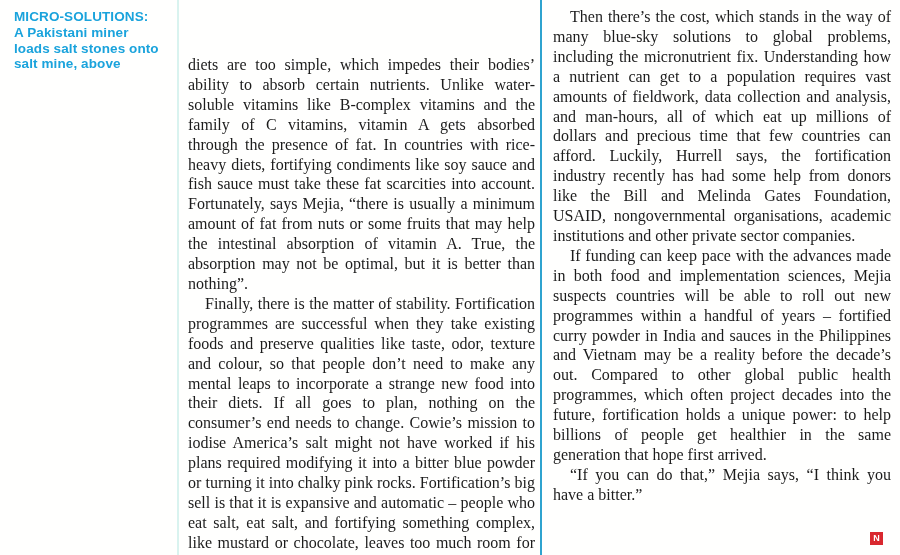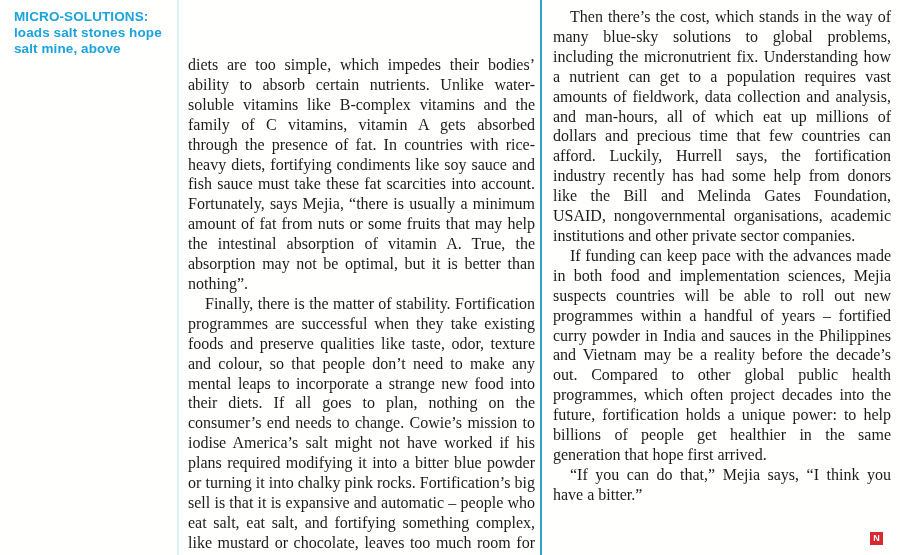--- a/index.html
+++ b/index.html
@@ -41,21 +41,22 @@
               display:flex;align-items:center;justify-content:center;line-height:1;}
 </style>
 </head>
 <body>
 
 <div class="page">
 
   <div class="caption-col">
     <div class="caption">
       <div>MICRO-SOLUTIONS:</div>
-      <div>loads salt stones hope</div>
+      <div>A Pakistani miner</div>
+      <div>loads salt stones onto</div>
       <div>salt mine, above</div>
     </div>
   </div>
 
   <div class="divider light"></div>
 
   <div class="col col-mid">
     <p>diets are too simple, which impedes their bodies’ ability to absorb certain nutrients. Unlike water-soluble vitamins like B-complex vitamins and the family of C vitamins, vitamin A gets absorbed through the presence of fat. In countries with rice-heavy diets, fortifying condiments like soy sauce and fish sauce must take these fat scarcities into account. Fortunately, says Mejia, “there is usually a minimum amount of fat from nuts or some fruits that may help the intestinal absorption of vitamin A. True, the absorption may not be optimal, but it is better than nothing”.</p>
     <p class="indent">Finally, there is the matter of stability. Fortification programmes are successful when they take existing foods and preserve qualities like taste, odor, texture and colour, so that people don’t need to make any mental leaps to incorporate a strange new food into their diets. If all goes to plan, nothing on the consumer’s end needs to change. Cowie’s mission to iodise America’s salt might not have worked if his plans required modifying it into a bitter blue powder or turning it into chalky pink rocks. Fortification’s big sell is that it is expansive and automatic – people who eat salt, eat salt, and fortifying something complex, like mustard or chocolate, leaves too much room for naysayers.</p>
   </div>

